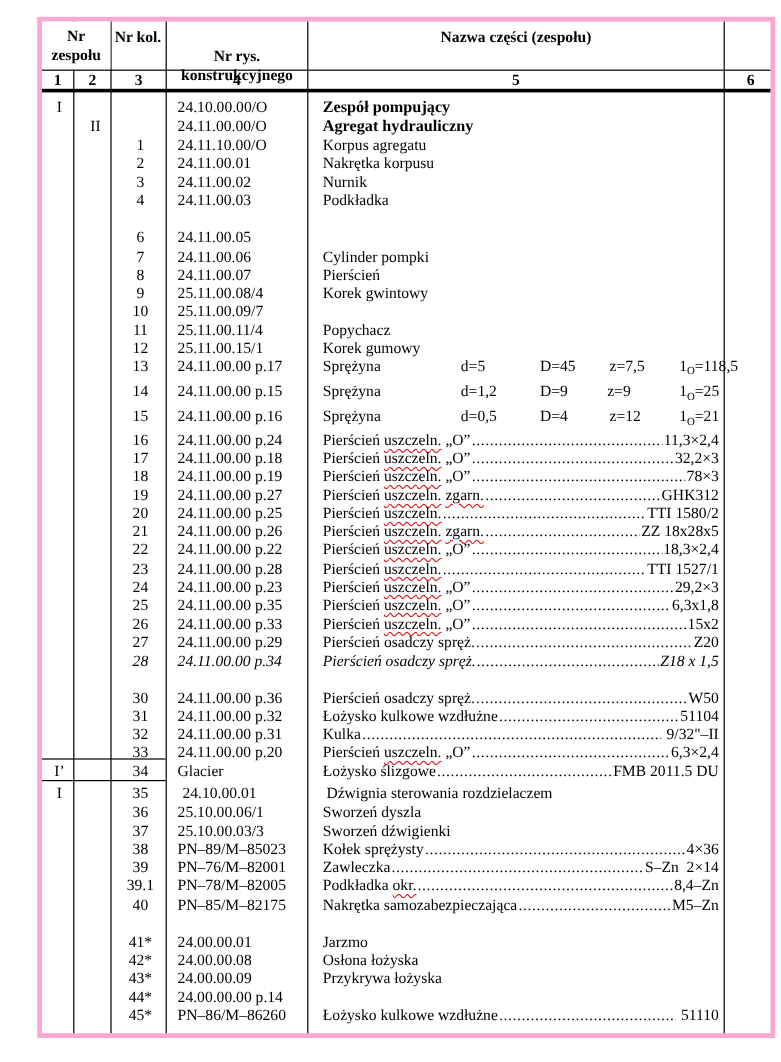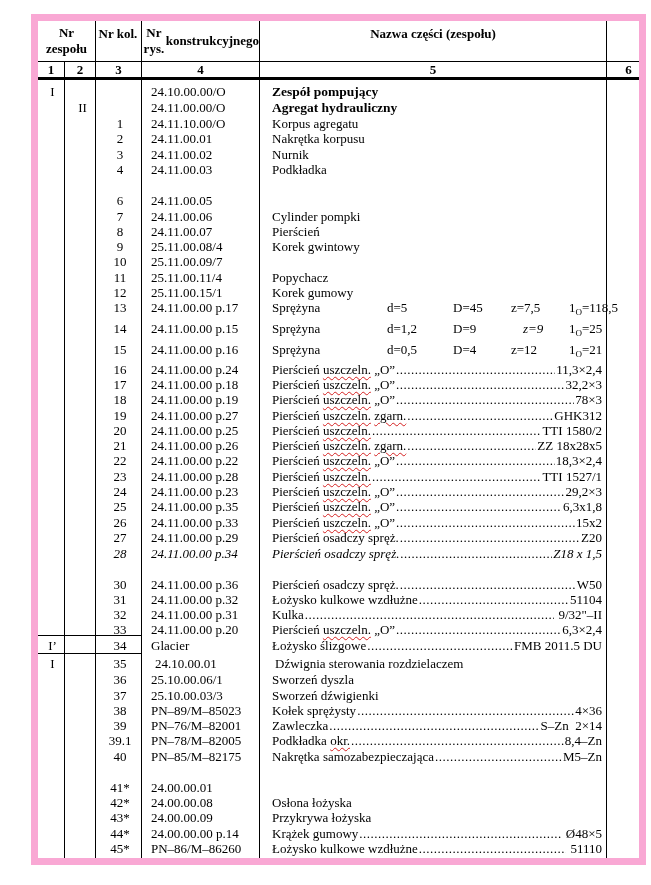--- a/index.html
+++ b/index.html
@@ -1,19 +1,19 @@
 <!DOCTYPE html>
 <html><head>
 <meta charset="utf-8">
 <style>
   html, body { margin:0; padding:0; background:#ffffff; }
   body { width:651px; height:885px; position:relative; overflow:hidden;
          font-family:"Liberation Serif", "DejaVu Serif", serif; color:#000; }
   .tbl { position:absolute; left:31px; top:14px; width:615px; height:851px;
-         box-sizing:border-box; border:7px solid #f9a8d4; }
+         box-sizing:border-box; border:4px solid #f9a8d4; }
   .vline { position:absolute; top:0; bottom:0; width:1px; background:#000; }
   .hline { position:absolute; left:0; height:1px; background:#000; }
   .hthick { position:absolute; left:0; right:0; height:3px; background:#000; }
   .hcell { position:absolute; font-weight:bold; font-size:13px; text-align:center;
            line-height:16px; display:flex; align-items:center; justify-content:center; }
   .row { position:absolute; left:0; right:0; height:15px; font-size:13px; line-height:15px; }
   .c1, .c2, .c3, .c4, .c5 { position:absolute; top:0; white-space:nowrap; }
   .c1 { left:0; width:29px; text-align:center; }
   .c2 { left:29px; width:31px; text-align:center; }
   .c3 { left:60px; width:44px; text-align:center; }
@@ -39,21 +39,21 @@
   <div class="vline" style="left:221px;"></div>
   <div class="vline" style="left:568px;"></div>
 
   <div class="hcell" style="left:0; top:0; width:57px; height:40px; background:#fff; flex-direction:column;">
     <span>Nr</span>
     <span>zespołu</span>
   </div>
   <div class="hcell" style="left:57px; top:0; width:46px; height:26px; justify-content:center;">
     <span>Nr kol.</span>
   </div>
-  <div class="hcell" style="left:104px; top:0; width:117px; height:40px; flex-direction:row;">
+  <div class="hcell" style="left:104px; top:17px; width:117px; height:40px; flex-direction:column;">
     <span>Nr rys.</span>
     <span>konstrukcyjnego</span>
   </div>
   <div class="hcell" style="left:222px; top:0; width:346px; height:26px;">
     <span>Nazwa części (zespołu)</span>
   </div>
   <div class="hcell" style="left:569px; top:0; width:43px; height:40px;">
     <span></span>
   </div>
 
@@ -200,21 +200,21 @@
         <span class="c2"></span>
         <span class="c3">13</span>
         <span class="c4">24.11.00.00 p.17</span>
         <span class="c5" style="position: absolute; display: block; height: 15px;"><span class="name"><span>Sprężyna</span></span><span class="param" style="left: 115px;">d=5</span><span class="param" style="left: 181px;">D=45</span><span class="param" style="left: 239px;">z=7,5</span><span class="param" style="left: 297px;"><span>1</span><sub>O</sub><span>=118,5</span></span></span>
       </div>
       <div class="row" style="top: 300px;">
         <span class="c1"></span>
         <span class="c2"></span>
         <span class="c3">14</span>
         <span class="c4">24.11.00.00 p.15</span>
-        <span class="c5" style="position: absolute; display: block; height: 15px;"><span class="name"><span>Sprężyna</span></span><span class="param" style="left: 115px;">d=1,2</span><span class="param" style="left: 181px;">D=9</span><span class="param" style="left: 251px; font-style: italic;">z=9</span><span class="param" style="left: 297px;"><span>1</span><sub>O</sub><span>=25</span></span></span>
+        <span class="c5" style="position: absolute; display: block; height: 15px;"><span class="name"><span>Sprężyna</span></span><span class="param" style="left: 115px;">d=1,2</span><span class="param" style="left: 181px;">D=9</span><span class="param" style="left: 237px;">z=9</span><span class="param" style="left: 297px;"><span>1</span><sub>O</sub><span>=25</span></span></span>
       </div>
       <div class="row" style="top: 321px;">
         <span class="c1"></span>
         <span class="c2"></span>
         <span class="c3">15</span>
         <span class="c4">24.11.00.00 p.16</span>
         <span class="c5" style="position: absolute; display: block; height: 15px;"><span class="name"><span>Sprężyna</span></span><span class="param" style="left: 115px;">d=0,5</span><span class="param" style="left: 181px;">D=4</span><span class="param" style="left: 239px;">z=12</span><span class="param" style="left: 297px;"><span>1</span><sub>O</sub><span>=21</span></span></span>
       </div>
       <div class="row" style="top: 341px;">
         <span class="c1"></span>
@@ -483,20 +483,23 @@
           <span class="name"><span>Nakrętka samozabezpieczająca</span></span>
           <span class="dots"></span>
           <span class="val">M5–Zn</span>
         </span>
       </div>
       <div class="row" style="top: 759px;">
         <span class="c1"></span>
         <span class="c2"></span>
         <span class="c3">41*</span>
         <span class="c4">24.00.00.01</span>
+        <span class="c5">
+          <span class="name"><span>Jarzmo</span></span>
+        </span>
       </div>
       <div class="row" style="top: 774px;">
         <span class="c1"></span>
         <span class="c2"></span>
         <span class="c3">42*</span>
         <span class="c4">24.00.00.08</span>
         <span class="c5">
           <span class="name"><span>Osłona łożyska</span></span>
         </span>
       </div>
@@ -507,25 +510,20 @@
         <span class="c4">24.00.00.09</span>
         <span class="c5">
           <span class="name"><span>Przykrywa łożyska</span></span>
         </span>
       </div>
       <div class="row" style="top: 805px;">
         <span class="c1"></span>
         <span class="c2"></span>
         <span class="c3">44*</span>
         <span class="c4">24.00.00.00 p.14</span>
-        <span class="c5">
-          <span class="name"><span>Krążek gumowy</span></span>
-          <span class="dots"></span>
-          <span class="val"> Ø48×5</span>
-        </span>
       </div>
       <div class="row" style="top: 820px;">
         <span class="c1"></span>
         <span class="c2"></span>
         <span class="c3">45*</span>
         <span class="c4">PN–86/M–86260</span>
         <span class="c5">
           <span class="name"><span>Łożysko kulkowe wzdłużne</span></span>
           <span class="dots"></span>
           <span class="val"> 51110</span>

